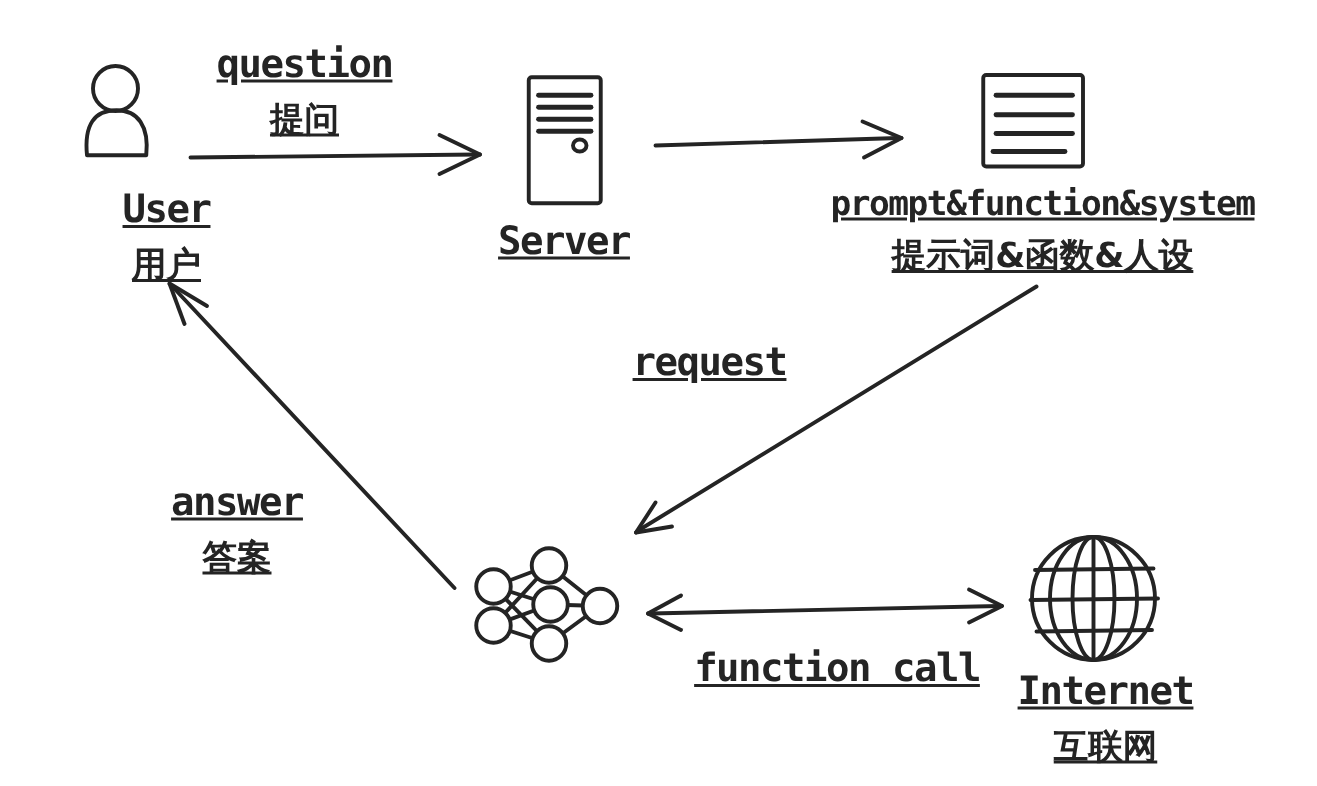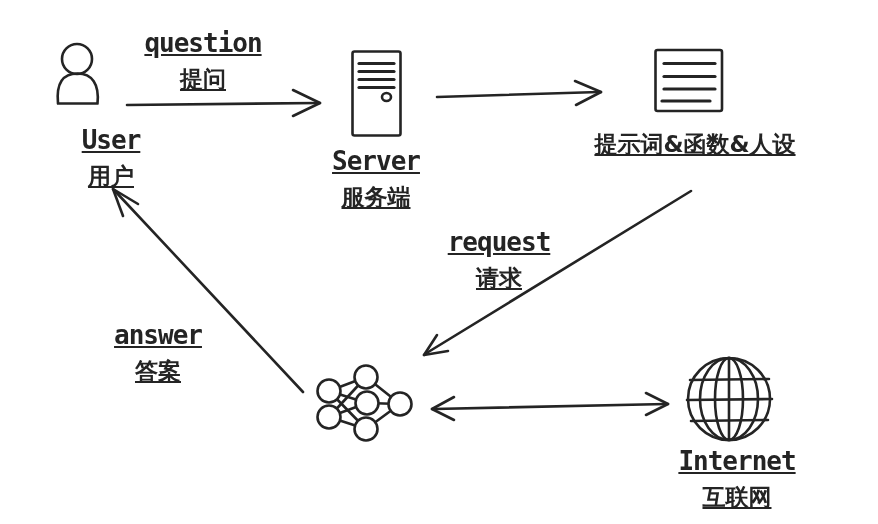--- a/index.html
+++ b/index.html
@@ -128,47 +128,47 @@
     </g>
   </svg>
 
   <div class="label" style="left:79px;top:125px;margin-left:32px;">
     <span class="en">User</span>
     <span class="zh">用户</span>
   </div>
 
   <div class="label" style="left:376px;top:146px;">
     <span class="en">Server</span>
-    <span class="zh">服务端</span>
   </div>
 
   <div class="label prompt" style="left:695px;top:123px;">
+    <span class="en">prompt&amp;function&amp;system</span>
     <span class="zh">提示词&amp;函数&amp;人设</span>
   </div>
 
   <div class="label" style="left:363px;top:455px;">
   </div>
 
   <div class="label" style="left:737px;top:446px;">
     <span class="en">Internet</span>
     <span class="zh">互联网</span>
   </div>
 
   <div class="label" style="left:203px;top:28px;">
     <span class="en">question</span>
     <span class="zh">提问</span>
   </div>
 
 
-  <div class="label" style="left:499px;top:227px;">
+  <div class="label" style="left:473px;top:227px;">
     <span class="en">request</span>
-    <span class="zh">请求</span>
   </div>
 
   <div class="label" style="left:158px;top:320px;text-align:center;">
     <span class="en">answer</span>
     <span class="zh">答案</span>
   </div>
 
   <div class="label" style="left:558px;top:431px;">
+    <span class="en">function call</span>
   </div>
 
 </div>
 
 </body></html>

